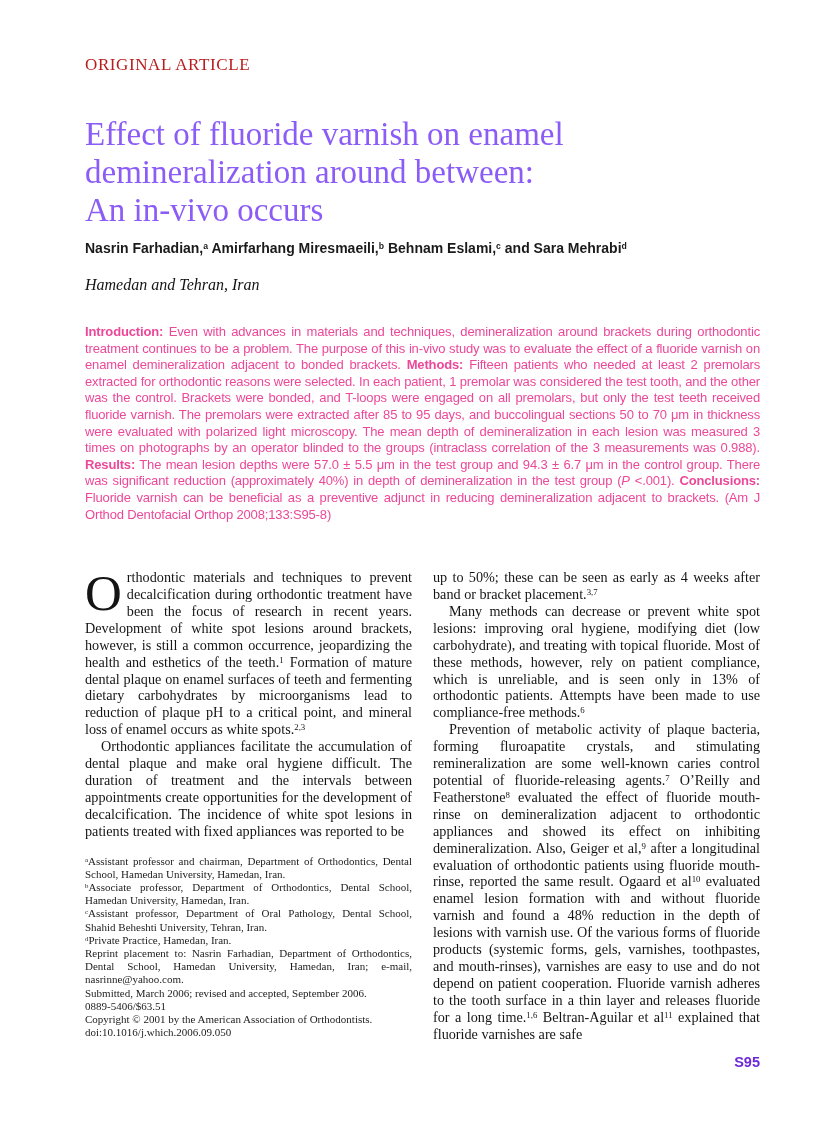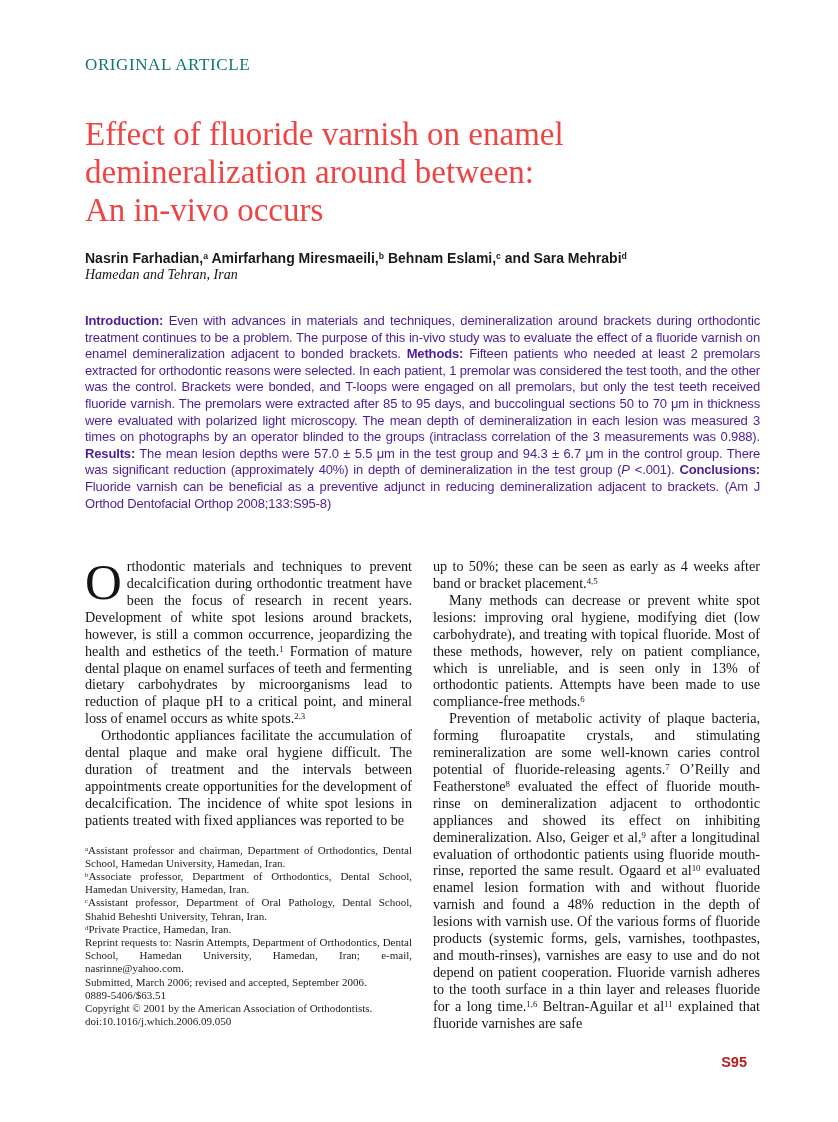--- a/index.html
+++ b/index.html
@@ -11,51 +11,51 @@
     margin: 0 auto;
     background: #ffffff;
     color: #141414;
     font-family: "Liberation Serif", serif;
     padding: 55px 78px 0 85px;
     overflow: hidden;
   }
   .kicker {
     font-size: 17px;
     letter-spacing: 0.6px;
-    color: #0f766e;
+    color: #b91c1c;
   }
   .title {
     margin-top: 40px;
     font-weight: 400;
     font-size: 33px;
     line-height: 38px;
-    color: #ef4444;
+    color: #8b5cf6;
   }
   .title-line { display: block; white-space: nowrap; }
   .byline {
-    margin-top: 21px;
+    margin-top: 11px;
     font-family: "Liberation Sans", sans-serif;
     font-weight: bold;
     font-size: 14px;
     color: #1a1a1a;
   }
   .affiliation {
-    margin-top: 1px;
+    margin-top: 20px;
     font-style: italic;
-    font-size: 14px;
+    font-size: 16px;
   }
   .abstract {
     margin-top: 30px;
     width: 675px;
     font-family: "Liberation Sans", sans-serif;
     font-size: 13px;
     letter-spacing: -0.15px;
     line-height: 16.6px;
     text-align: justify;
-    color: #4c1d95;
+    color: #ec4899;
   }
   .columns {
     display: flex;
     gap: 21px;
     margin-top: 46px;
   }
   .col {
     flex: 1 1 0;
     min-width: 0;
     font-size: 14.2px;
@@ -80,26 +80,26 @@
   .footnotes {
     margin-top: 15px;
     font-size: 11px;
     line-height: 13.2px;
     text-align: justify;
     color: #1c1c1c;
   }
   .footnote { text-align: justify; }
   .pageno {
     position: absolute;
-    right: 91px;
+    right: 78px;
     bottom: 52px;
     font-family: "Liberation Sans", sans-serif;
     font-weight: bold;
     font-size: 14.5px;
-    color: #b91c1c;
+    color: #6d28d9;
   }
 </style>
 </head>
 <body>
 
 <div class="page">
 
   <div class="kicker">ORIGINAL ARTICLE</div>
 
   <h1 class="title">
@@ -118,30 +118,30 @@
 
     <div class="col">
       <p class="para"><span class="dropcap">O</span><span>rthodontic materials and techniques to prevent decalcification during orthodontic treatment have been the focus of research in recent years. Development of white spot lesions around brackets, however, is still a common occurrence, jeopardizing the health and esthetics of the teeth.<sup>1</sup> Formation of mature dental plaque on enamel surfaces of teeth and fermenting dietary carbohydrates by microorganisms lead to reduction of plaque pH to a critical point, and mineral loss of enamel occurs as white spots.<sup>2,3</sup></span></p>
       <p class="para indent">Orthodontic appliances facilitate the accumulation of dental plaque and make oral hygiene difficult. The duration of treatment and the intervals between appointments create opportunities for the development of decalcification. The incidence of white spot lesions in patients treated with fixed appliances was reported to be</p>
 
       <div class="footnotes">
         <div class="footnote"><sup>a</sup>Assistant professor and chairman, Department of Orthodontics, Dental School, Hamedan University, Hamedan, Iran.</div>
         <div class="footnote"><sup>b</sup>Associate professor, Department of Orthodontics, Dental School, Hamedan University, Hamedan, Iran.</div>
         <div class="footnote"><sup>c</sup>Assistant professor, Department of Oral Pathology, Dental School, Shahid Beheshti University, Tehran, Iran.</div>
         <div class="footnote"><sup>d</sup>Private Practice, Hamedan, Iran.</div>
-        <div class="footnote">Reprint requests to: Nasrin Attempts, Department of Orthodontics, Dental School, Hamedan University, Hamedan, Iran; e-mail, nasrinne@yahoo.com.</div>
+        <div class="footnote">Reprint placement to: Nasrin Farhadian, Department of Orthodontics, Dental School, Hamedan University, Hamedan, Iran; e-mail, nasrinne@yahoo.com.</div>
         <div class="footnote">Submitted, March 2006; revised and accepted, September 2006.</div>
         <div class="footnote">0889-5406/$63.51</div>
         <div class="footnote">Copyright © 2001 by the American Association of Orthodontists.</div>
         <div class="footnote">doi:10.1016/j.which.2006.09.050</div>
       </div>
     </div>
 
     <div class="col">
-      <p class="para">up to 50%; these can be seen as early as 4 weeks after band or bracket placement.<sup>4,5</sup></p>
+      <p class="para">up to 50%; these can be seen as early as 4 weeks after band or bracket placement.<sup>3,7</sup></p>
       <p class="para indent">Many methods can decrease or prevent white spot lesions: improving oral hygiene, modifying diet (low carbohydrate), and treating with topical fluoride. Most of these methods, however, rely on patient compliance, which is unreliable, and is seen only in 13% of orthodontic patients. Attempts have been made to use compliance-free methods.<sup>6</sup></p>
       <p class="para indent">Prevention of metabolic activity of plaque bacteria, forming fluroapatite crystals, and stimulating remineralization are some well-known caries control potential of fluoride-releasing agents.<sup>7</sup> O’Reilly and Featherstone<sup>8</sup> evaluated the effect of fluoride mouth-rinse on demineralization adjacent to orthodontic appliances and showed its effect on inhibiting demineralization. Also, Geiger et al,<sup>9</sup> after a longitudinal evaluation of orthodontic patients using fluoride mouth-rinse, reported the same result. Ogaard et al<sup>10</sup> evaluated enamel lesion formation with and without fluoride varnish and found a 48% reduction in the depth of lesions with varnish use. Of the various forms of fluoride products (systemic forms, gels, varnishes, toothpastes, and mouth-rinses), varnishes are easy to use and do not depend on patient cooperation. Fluoride varnish adheres to the tooth surface in a thin layer and releases fluoride for a long time.<sup>1,6</sup> Beltran-Aguilar et al<sup>11</sup> explained that fluoride varnishes are safe</p>
     </div>
 
   </div>
 
   <div class="pageno">S95</div>
 
 </div>
 

